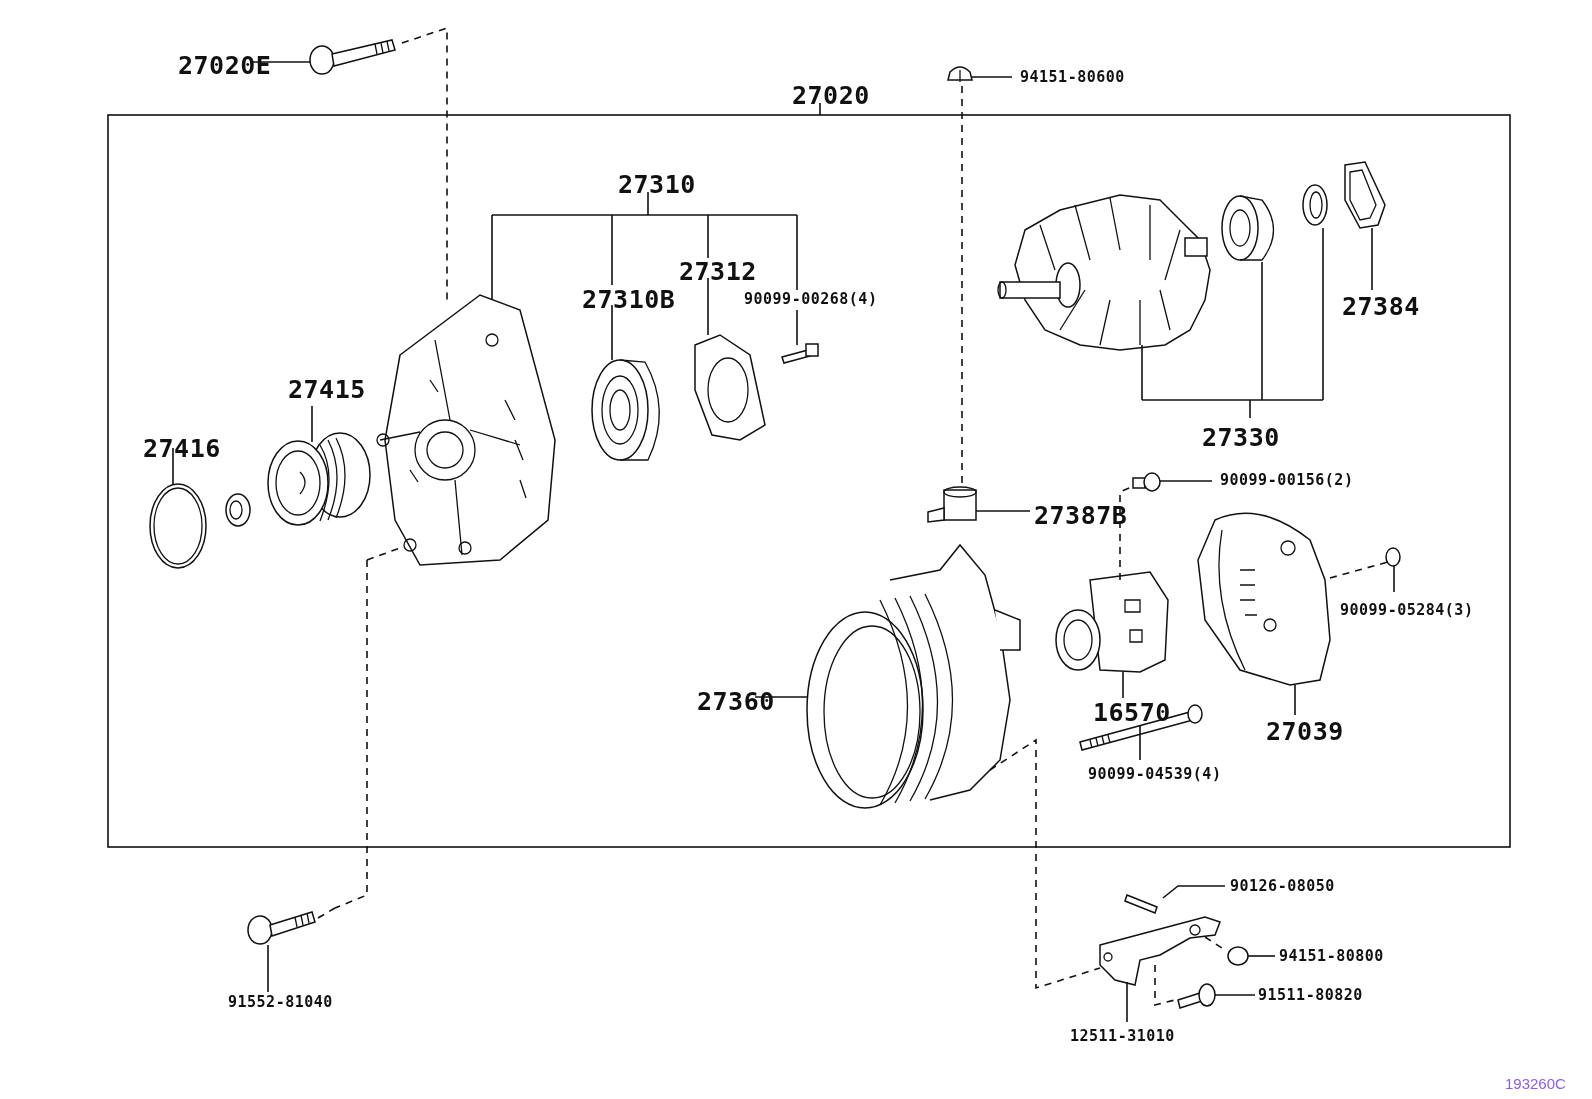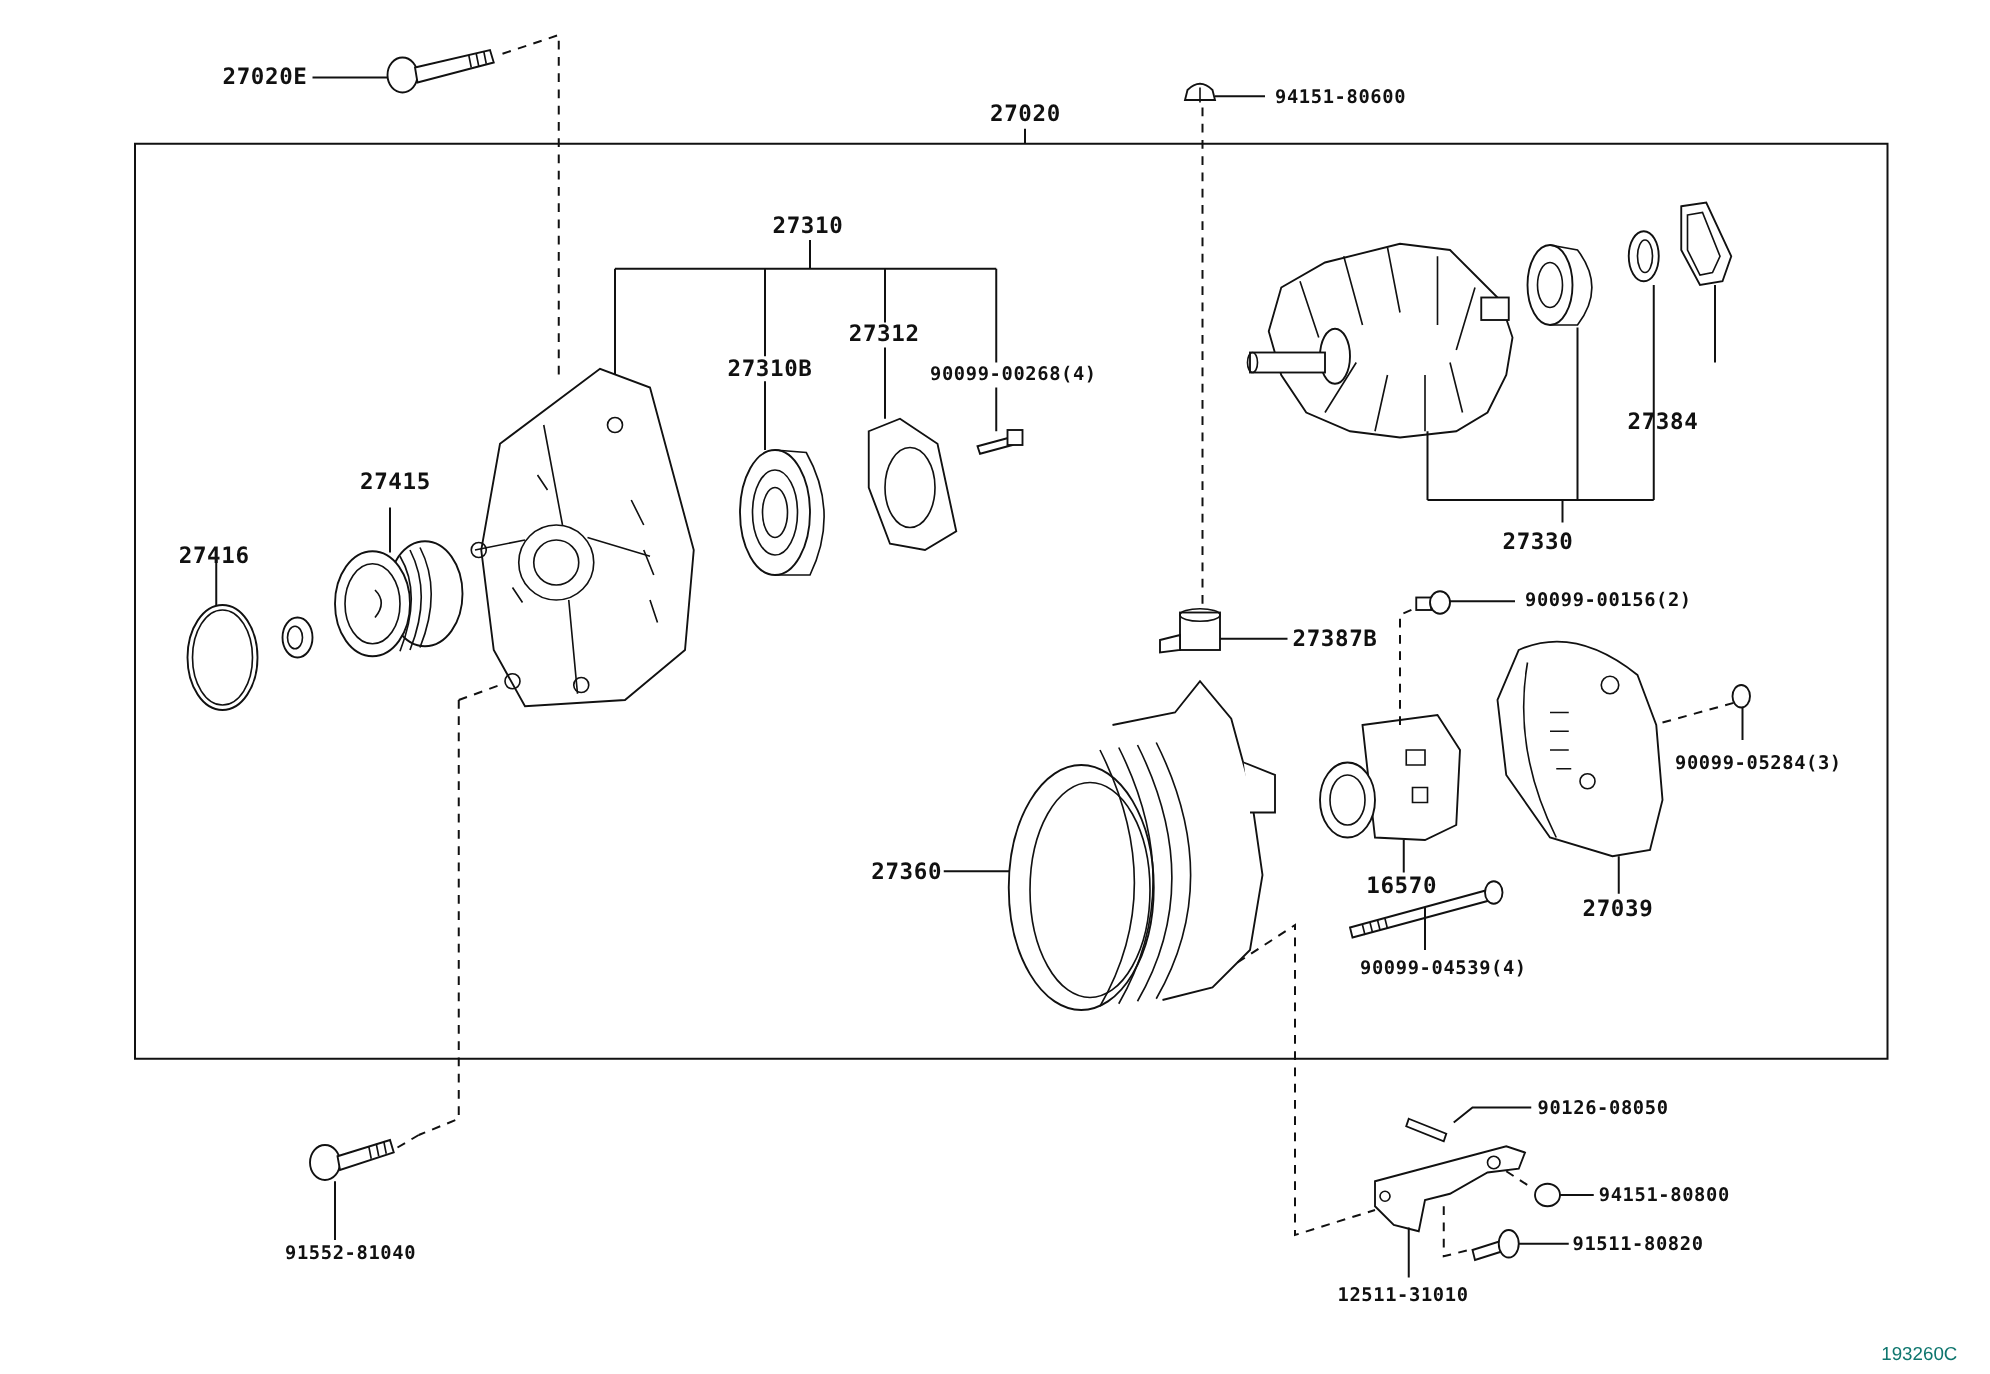--- a/index.html
+++ b/index.html
@@ -1,21 +1,21 @@
 <!DOCTYPE html>
 <html><head>
 <meta charset="utf-8">
 <style>
   html,body{margin:0;padding:0;background:#ffffff;}
   body{width:1592px;height:1099px;position:relative;overflow:hidden;font-family:"DejaVu Sans Mono","Liberation Mono",monospace;}
   svg{position:absolute;left:0;top:0;}
   .lbl{position:absolute;font-family:"DejaVu Sans Mono","Liberation Mono",monospace;font-weight:bold;color:#111;white-space:nowrap;line-height:1;}
-  .big{font-size:18px;letter-spacing:0.5px;}
+  .big{font-size:25px;letter-spacing:0.5px;}
   .sm{font-size:15px;letter-spacing:0.5px;}
-  .ref{position:absolute;font-family:"Liberation Sans",sans-serif;font-size:15px;color:#0f766e;}
+  .ref{position:absolute;font-family:"Liberation Sans",sans-serif;font-size:15px;color:#8b5cf6;}
   .ln{stroke:#111;stroke-width:1.6;fill:none;}
   .dash{stroke:#111;stroke-width:1.6;fill:none;stroke-dasharray:7 6;}
   .pt{stroke:#111;stroke-width:1.5;fill:#fff;}
   .ptn{stroke:#111;stroke-width:1.3;fill:none;}
 </style>
 </head>
 <body>
 
 <svg width="1592" height="1099" viewBox="0 0 1592 1099">
 
@@ -218,21 +218,21 @@
   </g>
 </svg>
 
 <div class="lbl big" style="left:178px;top:53px;">27020E</div>
 <div class="lbl big" style="left:792px;top:83px;">27020</div>
 <div class="lbl sm" style="left:1020px;top:70px;">94151-80600</div>
 <div class="lbl big" style="left:618px;top:172px;">27310</div>
 <div class="lbl big" style="left:582px;top:287px;">27310B</div>
 <div class="lbl big" style="left:679px;top:259px;">27312</div>
 <div class="lbl sm" style="left:744px;top:292px;">90099-00268(4)</div>
-<div class="lbl big" style="left:1302px;top:294px;margin-top:35px;">27384</div>
+<div class="lbl big" style="left:1342px;top:294px;">27384</div>
 <div class="lbl big" style="left:1202px;top:425px;">27330</div>
 <div class="lbl big" style="left:288px;top:377px;">27415</div>
 <div class="lbl big" style="left:143px;top:424px;margin-top:12px;">27416</div>
 <div class="lbl sm" style="left:1220px;top:473px;">90099-00156(2)</div>
 <div class="lbl big" style="left:1034px;top:503px;">27387B</div>
 <div class="lbl sm" style="left:1340px;top:603px;">90099-05284(3)</div>
 <div class="lbl big" style="left:697px;top:689px;">27360</div>
 <div class="lbl big" style="left:1093px;top:700px;">16570</div>
 <div class="lbl big" style="left:1266px;top:719px;">27039</div>
 <div class="lbl sm" style="left:1088px;top:767px;">90099-04539(4)</div>

